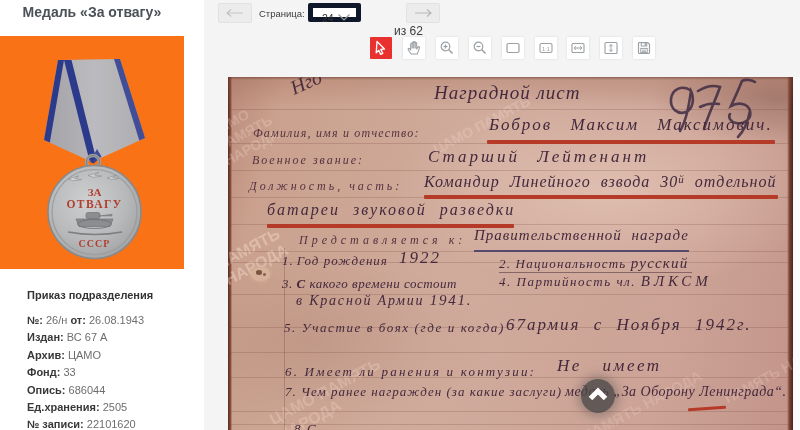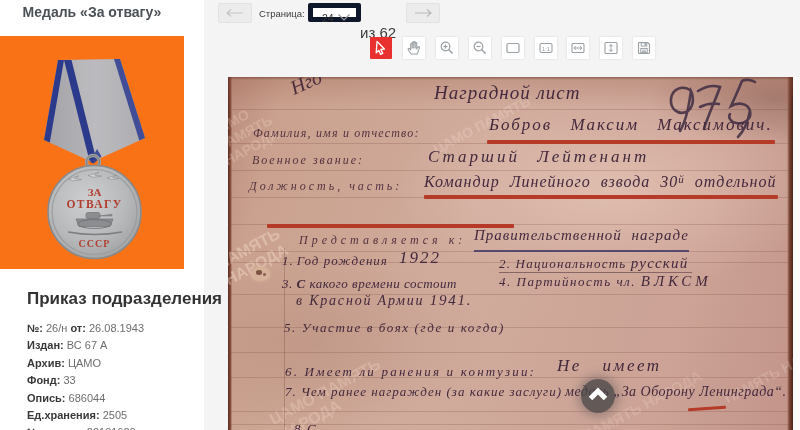--- a/index.html
+++ b/index.html
@@ -8,32 +8,32 @@
   .abs { position:absolute; }
   #viewer { left:204px; top:0; width:596px; height:430px; background:#f4f4f5; }
   #rsliver { left:793px; top:77px; width:7px; height:353px; background:#fbfbfb; }
   
   .pbtn { top:3px; width:34px; height:20px; background:#ececed; border:1px solid #e2e2e3;
     border-radius:2px; }
   #ptext { left:259px; top:8px; font-size:9.5px; color:#3c3c3c; }
   #psel { left:308px; top:3px; width:53px; height:19px; background:#fff; border:5px solid #0f172a;
     border-radius:2px; font-size:11px; color:#333; }
   #psel .num { position:absolute; left:9px; top:4px; font-size:10.5px; }
-  #pof { left:360px; top:8px; font-size:15px; color:#3c3c3c;margin-top:16px; }
+  #pof { left:394px; top:8px; font-size:12px; color:#3c3c3c;margin-top:16px; }
   
   .tb { top:37px; width:22px; height:22px; background:#fff; border-radius:1px;
     box-shadow:0 0 2px rgba(0,0,0,0.15); }
   .tb svg { position:absolute; left:3px; top:3px; }
   #tb0 { background:#e8312f; box-shadow:none; }
   
   #title { left:0; top:4px; width:184px; text-align:center; font-size:14px; font-weight:bold;
     color:#4b5157; }
   #medalbox { left:0; top:36px; width:184px; height:233px; background:#f97316; }
   #meta { left:27px; top:289px; font-size:11px; color:#6e6e6e; }
-  #meta h3 { font-size:17px; color:#333; margin-bottom:13px; }
+  #meta h3 { font-size:11px; color:#333; margin-bottom:13px; }
   #meta div { height:17.4px; }
   #meta b { color:#383838; }
   
   #doc { left:228px; top:77px; width:565px; height:353px; overflow:hidden;
     background:
       radial-gradient(ellipse 55% 40% at 68% 32%, rgba(240,212,198,0.5), rgba(240,212,198,0) 70%),
       radial-gradient(ellipse 30% 18% at 97% 6%, rgba(85,45,35,0.30), rgba(85,45,35,0) 75%),
       radial-gradient(ellipse 45% 35% at 15% 75%, rgba(120,70,55,0.13), rgba(120,70,55,0) 70%),
       linear-gradient(105deg,#ba8a7a 0%,#caa18e 9%,#d0ab9c 42%,#cca396 78%,#c3948a 100%); }
   #doc .hw { position:absolute; font-family:"Liberation Serif", serif; font-style:italic;
@@ -240,36 +240,38 @@
   <div class="hw" style="left:261px;top:38px;font-size:17px;letter-spacing:2px;word-spacing:12px;">Бобров Максим Максимович.</div>
   <div class="redu" style="left:259px;top:63px;width:288px;"></div>
 
   <div class="hw lbl" style="left:24px;top:76px;font-size:12px;letter-spacing:2px;">Военное звание:</div>
   <div class="hw" style="left:200px;top:70px;font-size:17px;letter-spacing:3px;word-spacing:10px;">Старший Лейтенант</div>
 
   <div class="hw lbl" style="left:21px;top:102px;font-size:12px;letter-spacing:3px;">Должность, часть:</div>
   <div class="hw" style="left:196px;top:96px;font-size:16px;letter-spacing:1px;word-spacing:5px;">Командир Линейного взвода 30<span style="font-size:11px;vertical-align:4px">й</span> отдельной</div>
   <div class="redu" style="left:196px;top:118px;width:354px;"></div>
 
+  <div class="hw" style="left:39px;top:124px;font-size:16px;letter-spacing:2px;word-spacing:7px;">батареи звуковой разведки</div>
   <div class="redu" style="left:39px;top:147px;width:247px;"></div>
 
   <div class="hw lbl" style="left:71px;top:156px;font-size:12px;letter-spacing:4px;">Представляется к:</div>
   <div class="hw" style="left:246px;top:150px;font-size:15px;letter-spacing:1px;word-spacing:5px;">Правительственной награде</div>
   <div class="abs" style="left:246px;top:173px;width:215px;height:2px;background:rgba(74,62,105,0.9)"></div>
 
   <div class="hw" style="left:54px;top:176px;font-size:13px;letter-spacing:1px;">1.<span style="margin-left:3px">Год рождения</span></div>
   <div class="hw" style="left:171px;top:171px;font-size:17px;letter-spacing:2px;text-align:right;">1922</div>
   <div class="hw" style="left:271px;top:178px;font-size:13px;letter-spacing:1.2px;">2. Национальность <span style="font-size:15px">русский</span></div>
   <div class="abs" style="left:271px;top:195px;width:193px;height:1px;background:rgba(62,35,48,0.5)"></div>
 
   <div class="hw" style="left:54px;top:199px;font-size:13px;letter-spacing:0.5px;">3. <b>С</b> какого времени состоит</div>
   <div class="hw" style="left:271px;top:196px;font-size:13px;letter-spacing:1.5px;font-style:italic;">4. Партийность чл. <span style="font-size:15px;letter-spacing:4px">ВЛКСМ</span></div>
   <div class="hw" style="left:68px;top:215px;font-size:14px;letter-spacing:1.8px;">в Красной Армии <span style="font-size:15px">1941.</span></div>
 
   <div class="hw" style="left:56px;top:243px;font-size:13px;letter-spacing:1.6px;">5. Участие в боях (где и когда)</div>
+  <div class="hw" style="left:278px;top:238px;font-size:17px;letter-spacing:2px;word-spacing:7px;">67армия с Ноября 1942г.</div>
 
   <div class="hw" style="left:57px;top:287px;font-size:13px;letter-spacing:2.2px;">6. Имеет ли ранения и контузии:</div>
   <div class="hw" style="left:329px;top:279px;font-size:17px;letter-spacing:2.5px;word-spacing:14px;">Не имеет</div>
 
   <div class="hw" style="left:57px;top:307px;font-size:13px;letter-spacing:1px;">7. Чем ранее награжден (за какие заслуги)</div>
   <div class="hw" style="left:337px;top:307px;font-size:14px;letter-spacing:0.5px;">медаль „За Оборону Ленинграда“.</div>
   <div class="redu" style="left:460px;top:330px;width:38px;height:3px;transform:rotate(-4deg)"></div>
 
   <div class="hw" style="left:66px;top:344px;font-size:13px;">8. С</div>
 </div>

